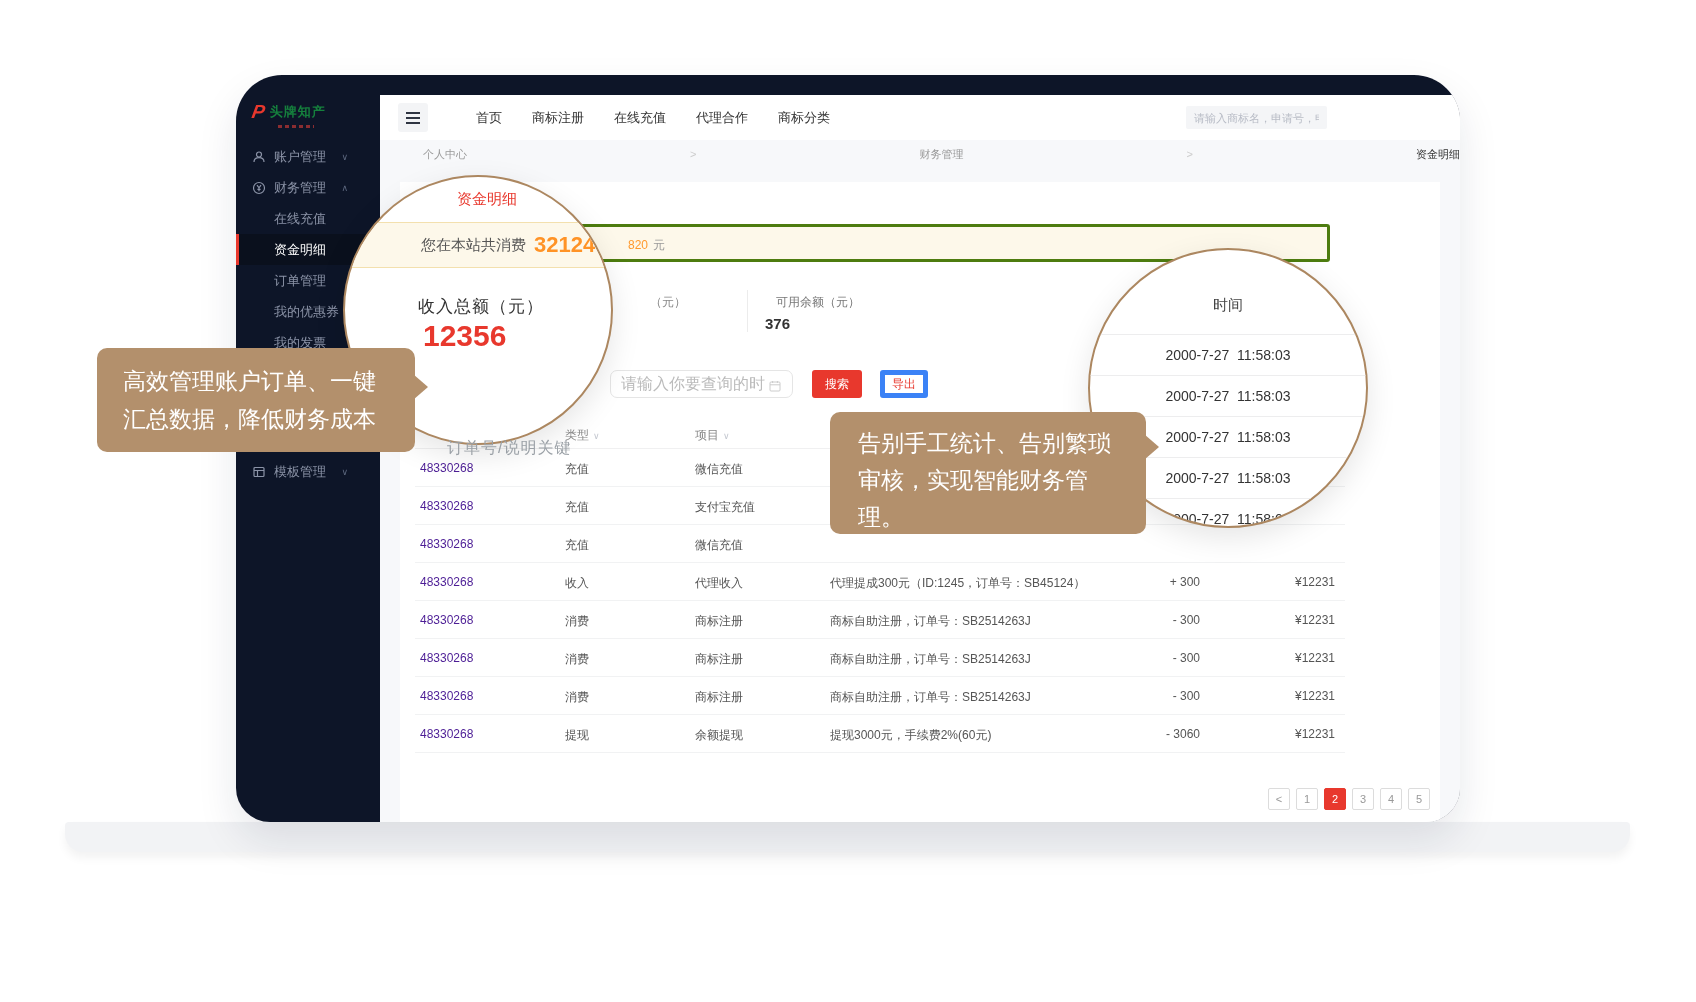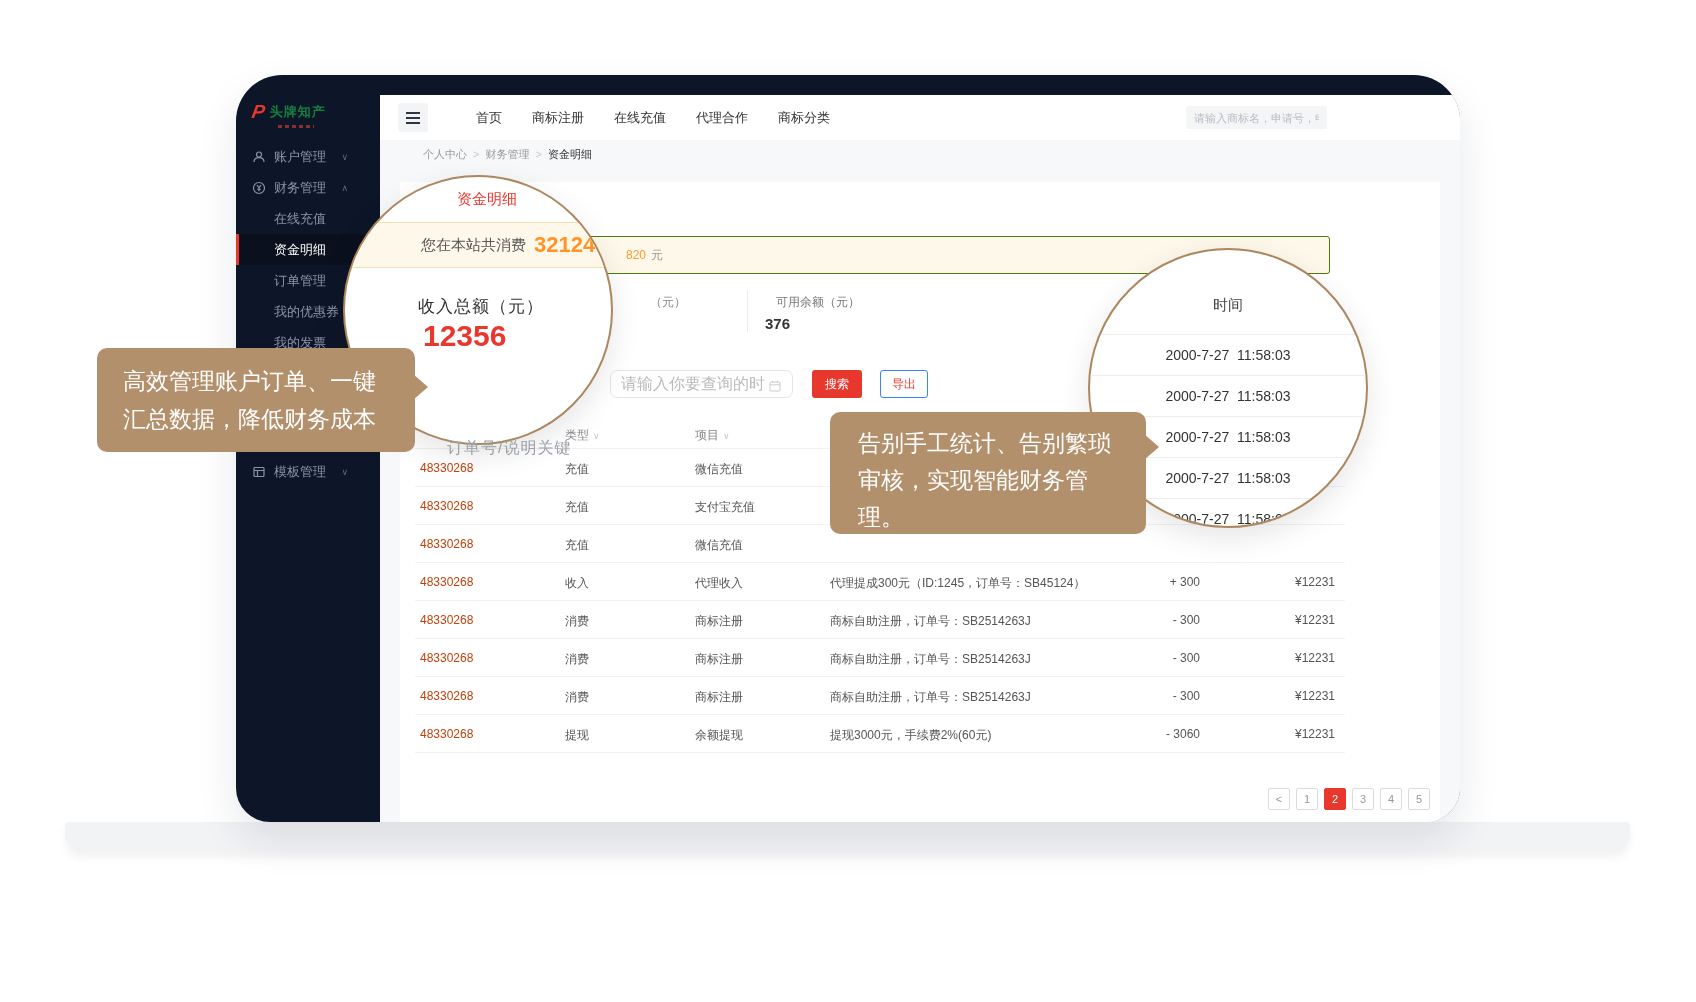--- a/index.html
+++ b/index.html
@@ -36,60 +36,60 @@
   .navbar { position:absolute; left:0; top:0; right:0; height:45px; background:#fff; }
   .burger { position:absolute; left:18px; top:8px; width:30px; height:29px; background:#f3f4f6; border-radius:3px;
             display:flex; flex-direction:column; justify-content:center; align-items:center; gap:3px; cursor:pointer; }
   .burger .bar { width:14px; height:2px; background:#2f3542; }
   .nav { position:absolute; left:96px; top:0; height:45px; display:flex; align-items:center; gap:30px; font-size:13px; color:#333; }
   .nav span { cursor:pointer; }
   .top-search { position:absolute; left:806px; top:11px; width:141px; height:23px; background:#f4f5f7; border:none;
                 border-radius:2px; font-size:11px; color:#9aa0aa; padding:0 8px; outline:none; }
   .top-search::placeholder { color:#b8bcc6; }
   .crumbbar { position:absolute; left:0; top:45px; right:0; height:28px; background:#f7f8fa; font-size:11px; color:#999;
-              display:flex; align-items:center; padding-left:43px; }
+              display:flex; align-items:center; padding-left:43px;justify-content:space-between; }
   .crumbbar .sep { margin:0 6px; color:#ccc; }
   .crumbbar .cur { color:#333; }
   .content { position:absolute; left:0; top:73px; right:0; bottom:0; background:#f7f8fa; }
   .card { position:absolute; left:20px; top:14px; width:1040px; bottom:0; background:#fff; }
 
   
-  .banner { position:absolute; left:8px; top:54px; width:922px; height:38px; background:#fdf8ea;
-            border:1px solid #4d7c0f; border-radius:3px; }
+  .banner { position:absolute; left:8px; top:42px; width:922px; height:38px; background:#fdf8ea;
+            border:3px solid #4d7c0f; border-radius:3px; }
   .banner-rest { position:absolute; left:217px; top:0; height:36px; display:flex; align-items:center; font-size:12px; }
   .banner-rest .num { color:#ff9a2e; }
   .banner-rest .unit { color:#999; margin-left:5px; }
 
   
   .stat-frag { position:absolute; left:250px; top:112px; font-size:12px; color:#888; }
   .stat-div { position:absolute; left:347px; top:108px; width:1px; height:42px; background:#ececec; }
   .stat-label { position:absolute; left:376px; top:112px; font-size:12px; color:#777; }
   .stat-value { position:absolute; left:365px; top:133px; font-size:15px; font-weight:bold; color:#333; }
 
   
   .date-input { position:absolute; left:210px; top:188px; width:183px; height:28px; border:1px solid #e5e5e5;
                 border-radius:7px; font-size:16px; color:#999; padding:0 26px 0 10px; outline:none; background:#fff; }
   .date-input::placeholder { color:#bbb; }
   .cal-icn { position:absolute; left:369px; top:196px; width:12px; height:12px; }
   .cal-icn svg { width:12px; height:12px; stroke:#ccc; fill:none; stroke-width:1; }
   .btn-search { position:absolute; left:412px; top:188px; width:50px; height:28px; background:#e8382d; color:#fff;
                 font-size:12px; border:none; border-radius:3px; cursor:pointer; }
   .btn-export { position:absolute; left:480px; top:188px; width:48px; height:28px; background:#fff; color:#e8382d;
-                font-size:12px; border:1px solid #3b82f6; border-radius:3px; cursor:pointer; }
+                font-size:12px; border:5px solid #3b82f6; border-radius:3px; cursor:pointer; }
 
   
   .t-head { position:absolute; left:15px; top:243px; width:930px; height:24px; font-size:12px; color:#888;
             border-bottom:1px solid #f0f0f1; }
   .t-head span { position:absolute; top:2px; cursor:pointer; }
   .h-type { left:150px; } .h-project { left:280px; } .h-desc { left:415px; cursor:default; }
   .caret { font-size:9px; color:#c3c7cf; margin-left:4px; }
   .t-rows { position:absolute; left:15px; top:267px; width:930px; }
   .t-row { position:relative; height:38px; border-bottom:1px solid #f1f2f3; font-size:12px; color:#555; }
   .t-row span { position:absolute; top:12px; white-space:nowrap; }
-  .c-order { left:5px; color:#c2410c; }
+  .c-order { left:5px; color:#4c1d95; }
   .c-type { left:150px; }
   .c-project { left:280px; }
   .c-desc { left:415px; }
   .c-amount { left:660px; width:125px; text-align:right; }
   .c-balance { left:795px; width:125px; text-align:right; }
 
   
   .pager { position:absolute; right:10px; top:606px; display:flex; gap:6px; }
   .pg { width:22px; height:22px; border:1px solid #dcdcdc; border-radius:2px; background:#fff; color:#999;
         font-size:11px; display:flex; align-items:center; justify-content:center; cursor:pointer; }

